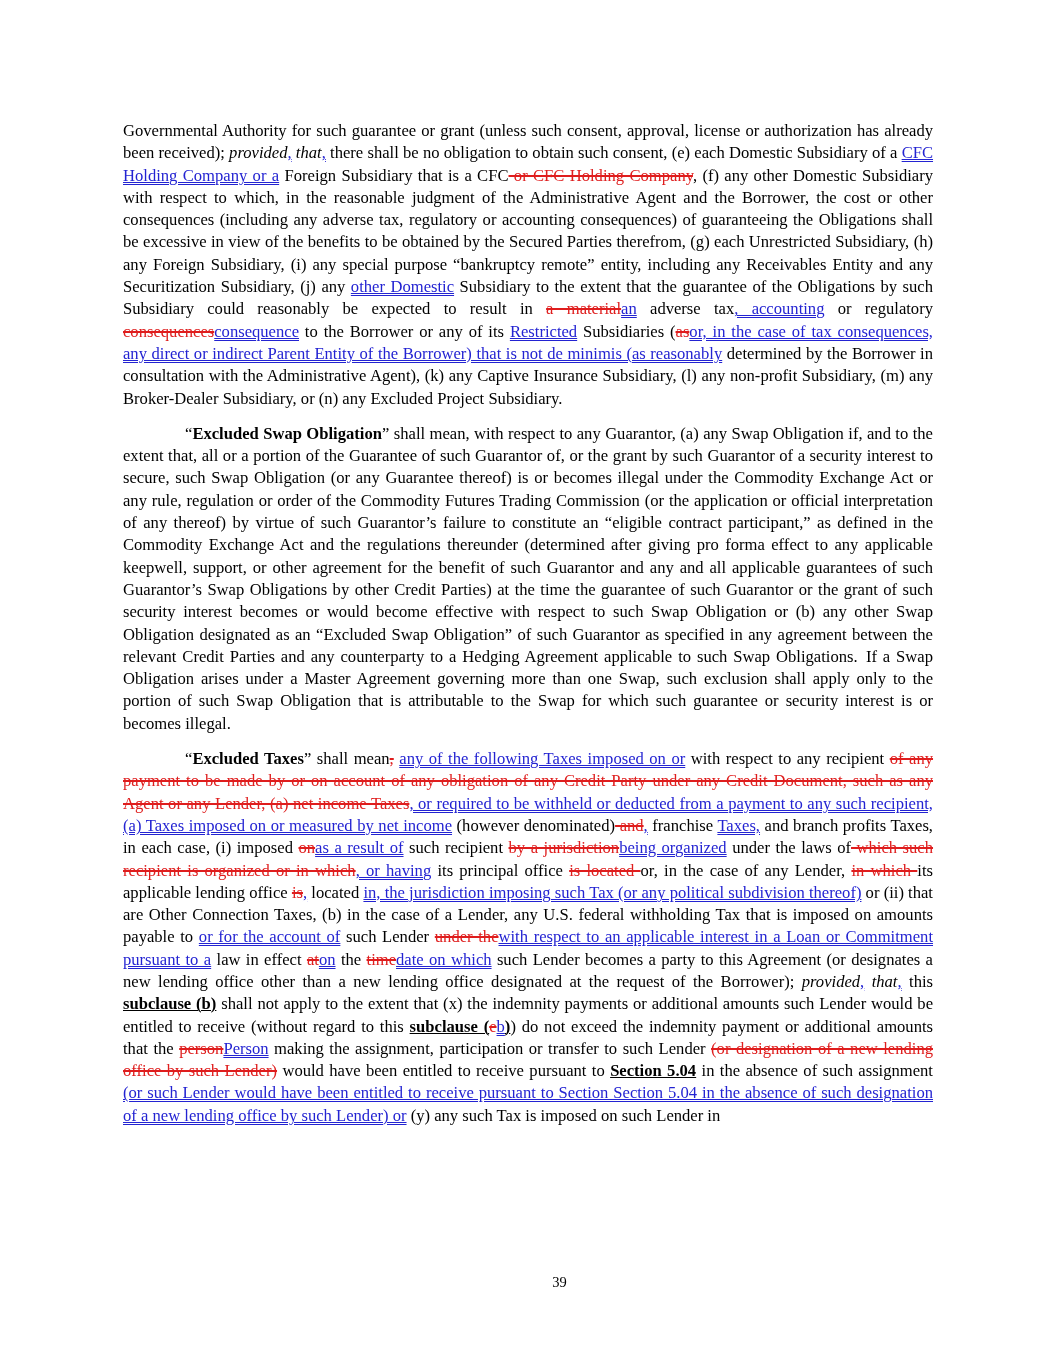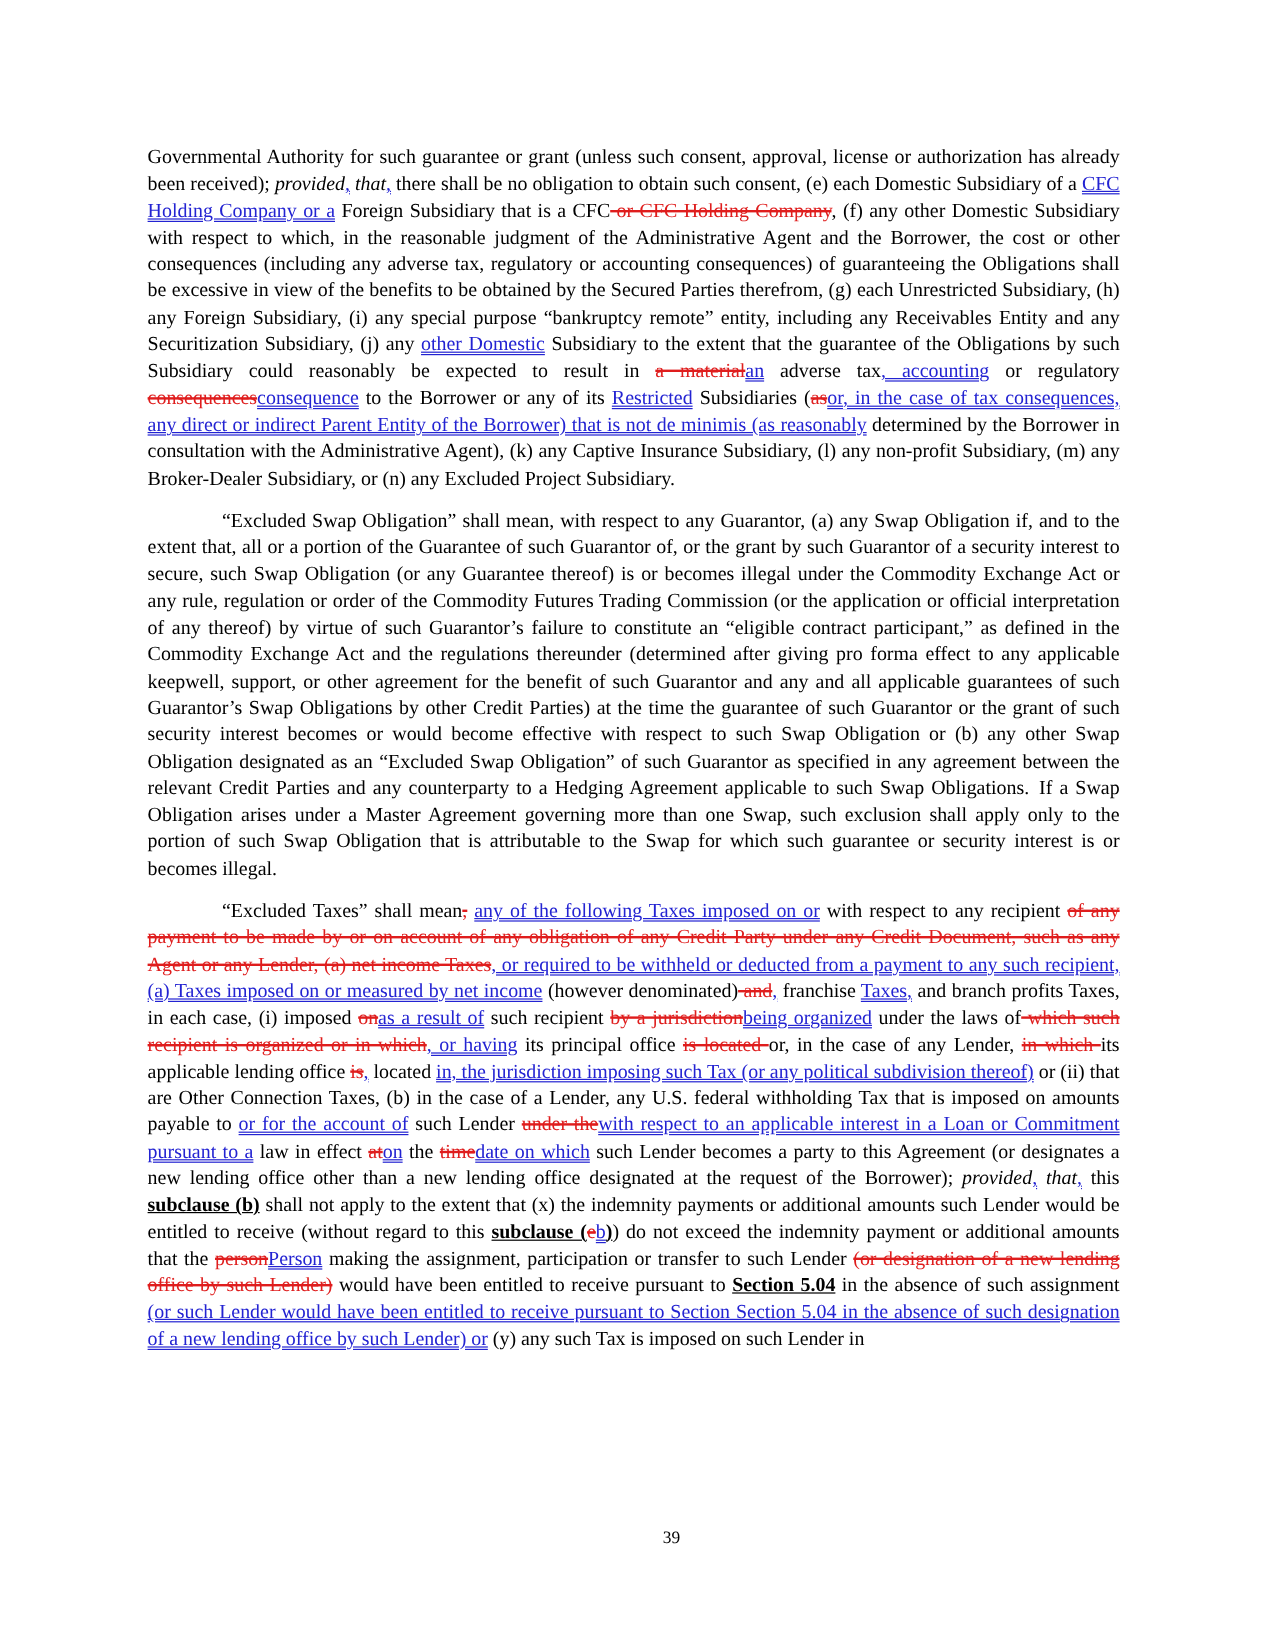--- a/index.html
+++ b/index.html
@@ -32,21 +32,21 @@
     margin: 0 0 13px 0;
     font-size: 16.6px;
     line-height: 22.3px;
     text-align: justify;
   }
   .para.indent {
     text-indent: 62px;
   }
   .run-n { }
   .run-i { font-style: italic; }
-  .run-b { font-weight: normal; }
+  .run-b { font-weight: bold; }
   .run-ins {
     color: #2323d2;
     text-decoration-line: underline;
     text-decoration-style: double;
     text-decoration-thickness: 1px;
   }
   .run-del {
     color: #df1d1d;
     text-decoration-line: line-through;
     text-decoration-thickness: 1.5px;

